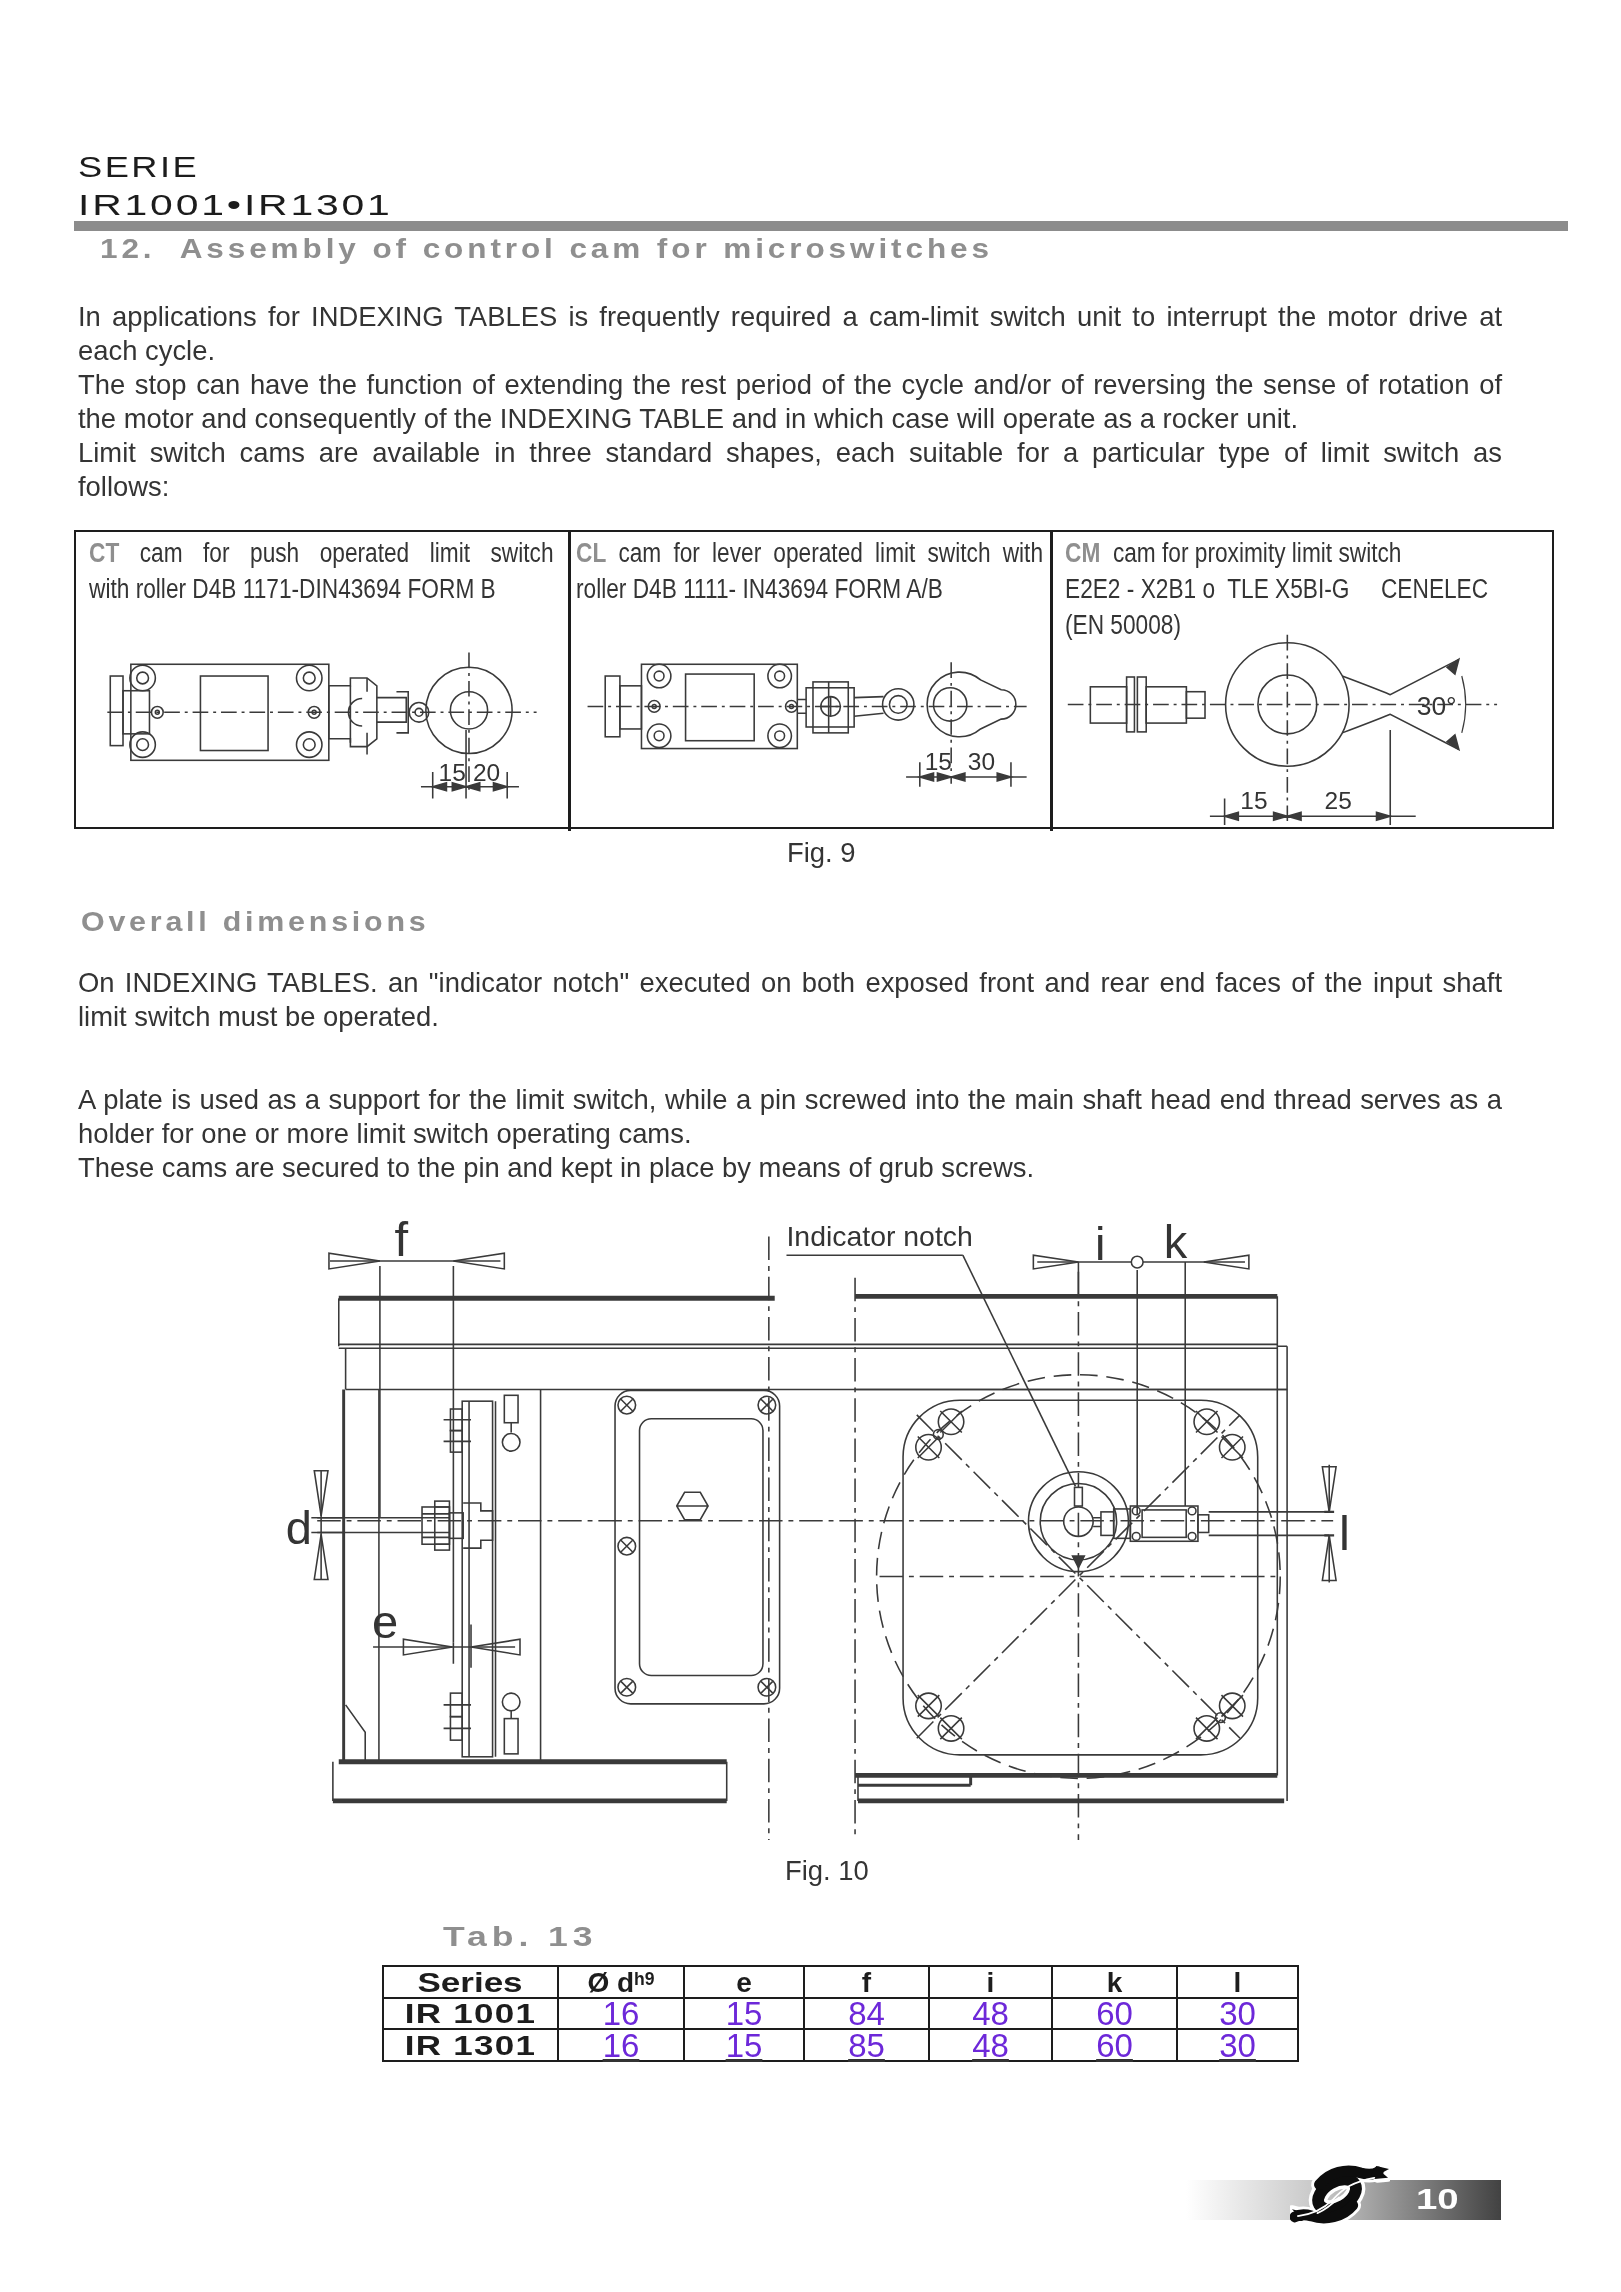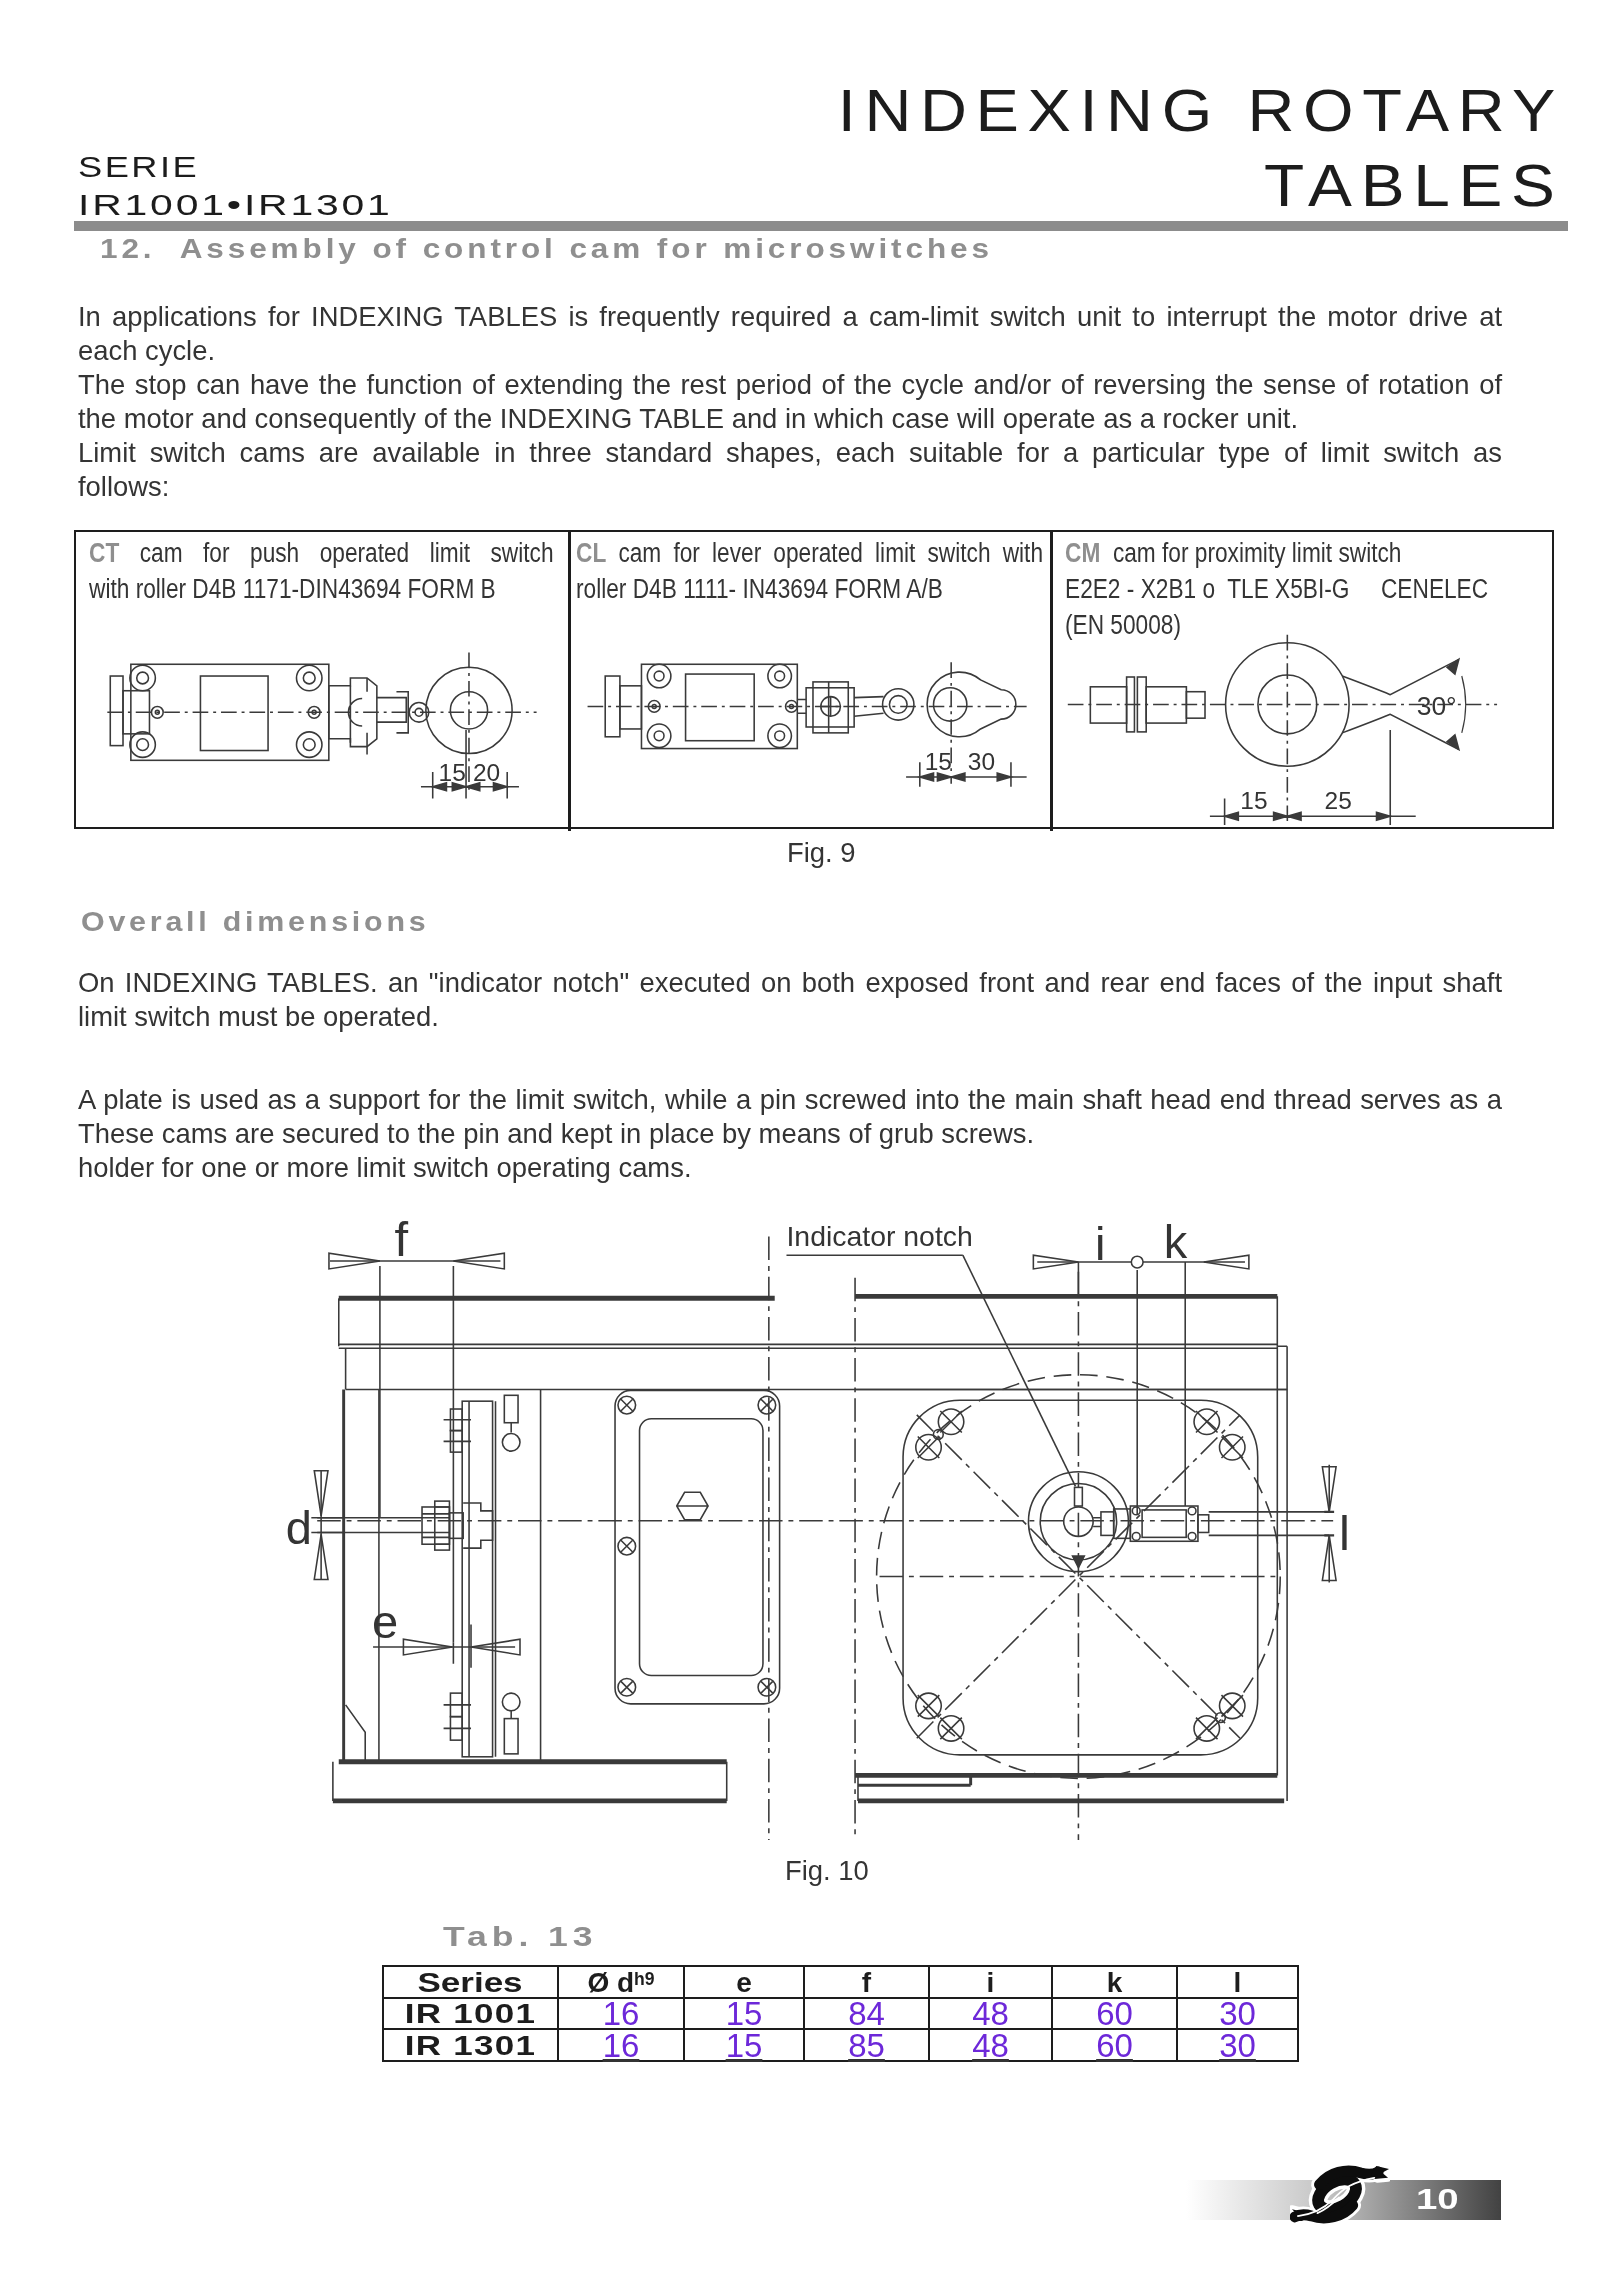--- a/index.html
+++ b/index.html
@@ -12,24 +12,20 @@
   .body-text{font-size:27.4px;line-height:34px;color:#343434;width:1424px;left:78px;}
   .panel-text{font-size:27px;line-height:36px;color:#343434;}
 </style>
 </head>
 <body>
 <div class="page">
 
   <div class="abs" id="serie" style="left:78px;top:141px;font-size:29px;line-height:38px;color:#1c1c1c;margin-top:7px;">
     <span class="xw" style="transform:scaleX(1.25);letter-spacing:2px;">SERIE</span><br>
     <span class="xw" id="serie2" style="transform:scaleX(1.41);letter-spacing:2px;">IR1001•IR1301</span>
-  </div>
-  <div class="abs" id="title1" style="left:0;top:74px;width:1564px;text-align:right;font-size:59px;line-height:75px;color:#1c1c1c;">
-    <span class="xw" id="t1a" style="transform:scaleX(1.102);transform-origin:100% 0;letter-spacing:7.8px;">INDEXING ROTARY</span><br>
-    <span class="xw" id="t1b" style="transform:scaleX(1.115);transform-origin:100% 0;letter-spacing:7.8px;">TABLES</span>
   </div>
   <div class="abs" style="left:74px;top:221px;width:1494px;height:9.8px;background:#8c8c8c;"></div>
   <div class="abs gray" id="sechead" style="left:100px;top:233px;font-size:27.4px;font-weight:bold;">
     <span class="xw" style="transform:scaleX(1.15);letter-spacing:3.4px;">12.&nbsp; Assembly of control cam for microswitches</span>
   </div>
 
   <div class="abs body-text" style="top:300px;">
     <div class="jl">In applications for INDEXING TABLES is frequently required a cam-limit switch unit to interrupt the motor drive at</div>
     <div>each cycle.</div>
     <div class="jl">The stop can have the function of extending the rest period of the cycle and/or of reversing the sense of rotation of</div>
@@ -158,22 +154,22 @@
   <div class="abs gray" style="left:81px;top:906px;font-size:27.4px;font-weight:bold;">
     <span class="xw" style="transform:scaleX(1.11);letter-spacing:3.4px;">Overall dimensions</span>
   </div>
 
   <div class="abs body-text" style="top:966px;">
     <div class="jl">On INDEXING TABLES. an "indicator notch" executed on both exposed front and rear end faces of the input shaft</div>
     <div>limit switch must be operated.</div>
   </div>
   <div class="abs body-text" style="top:1083px;">
     <div class="jl">A plate is used as a support for the limit switch, while a pin screwed into the main shaft head end thread serves as a</div>
+    <div>holder for one or more limit switch operating cams.</div>
     <div>These cams are secured to the pin and kept in place by means of grub screws.</div>
-    <div>holder for one or more limit switch operating cams.</div>
   </div>
 
   <svg class="abs" style="left:265px;top:1217px;" width="1137" height="627" viewBox="270 1242 1160 640" fill="none" stroke="#3a3a3a" stroke-width="1.6">
     <g id="fig10-drawing">
 
       <path d="M323 1552 H1360" stroke-dasharray="24 6 5 6"></path>
       <path d="M784 1262 V1878" stroke-dasharray="24 6 5 6"></path>
       <path d="M872 1304 V1878" stroke-dasharray="24 6 5 6"></path>
 
       <g>

